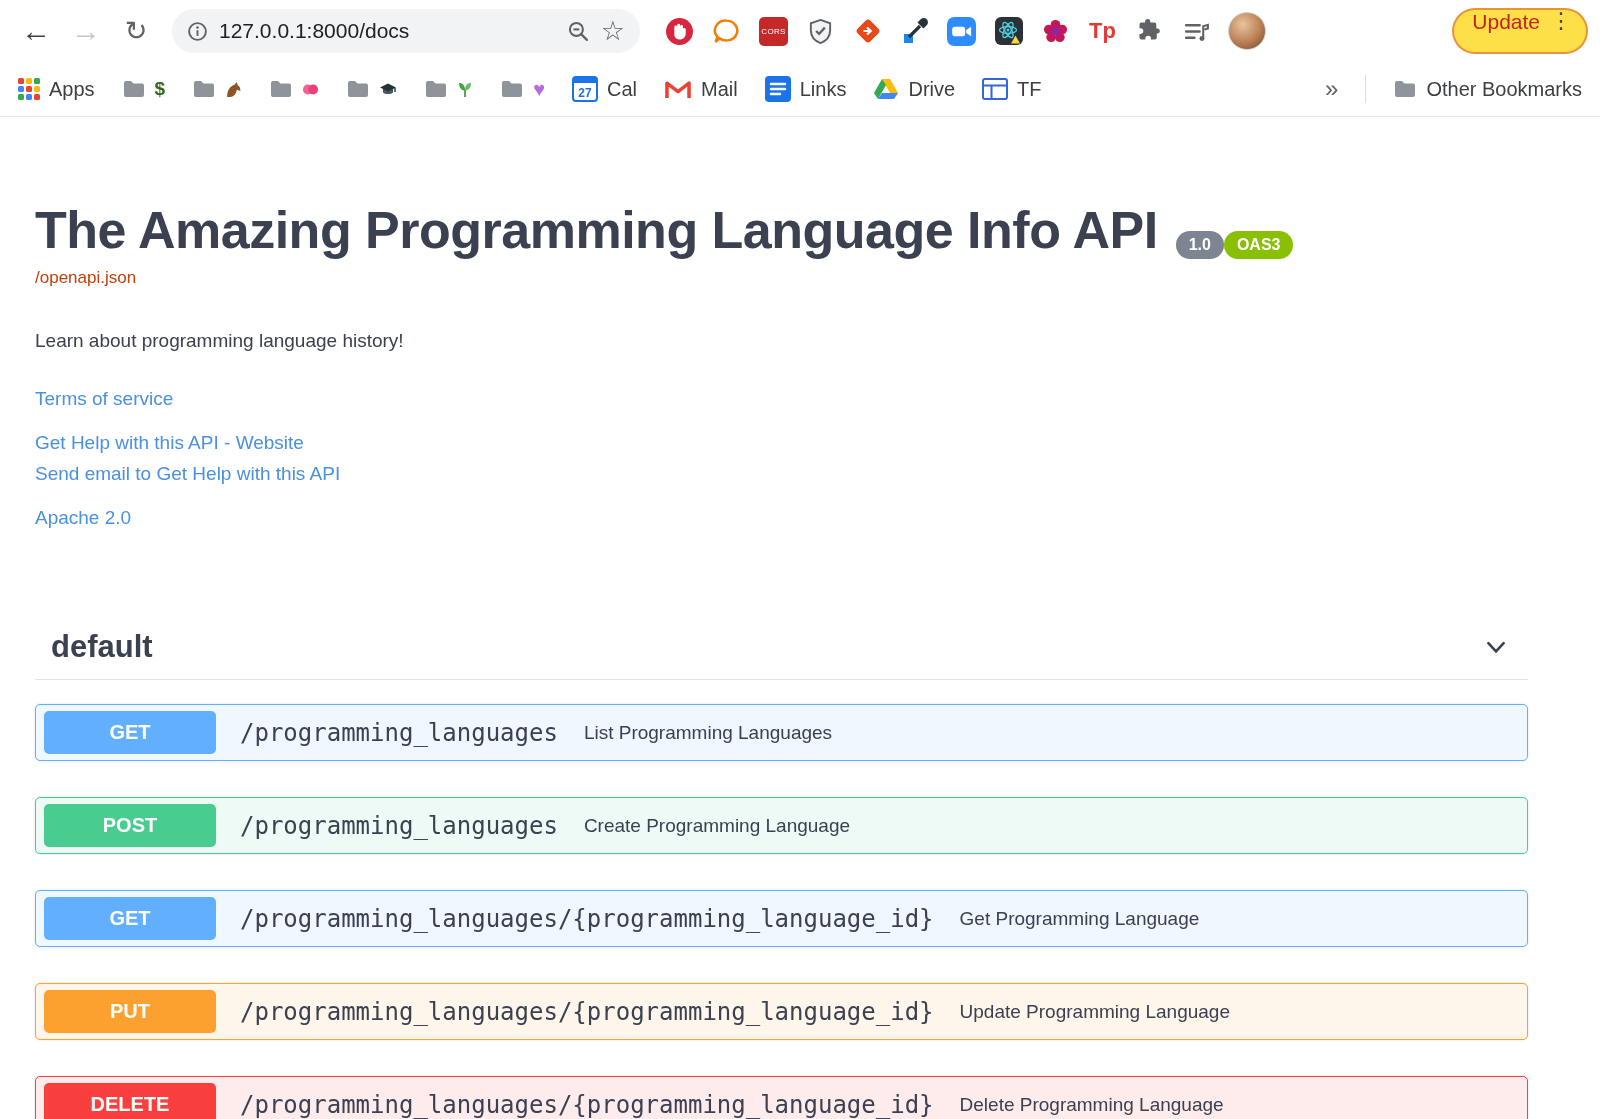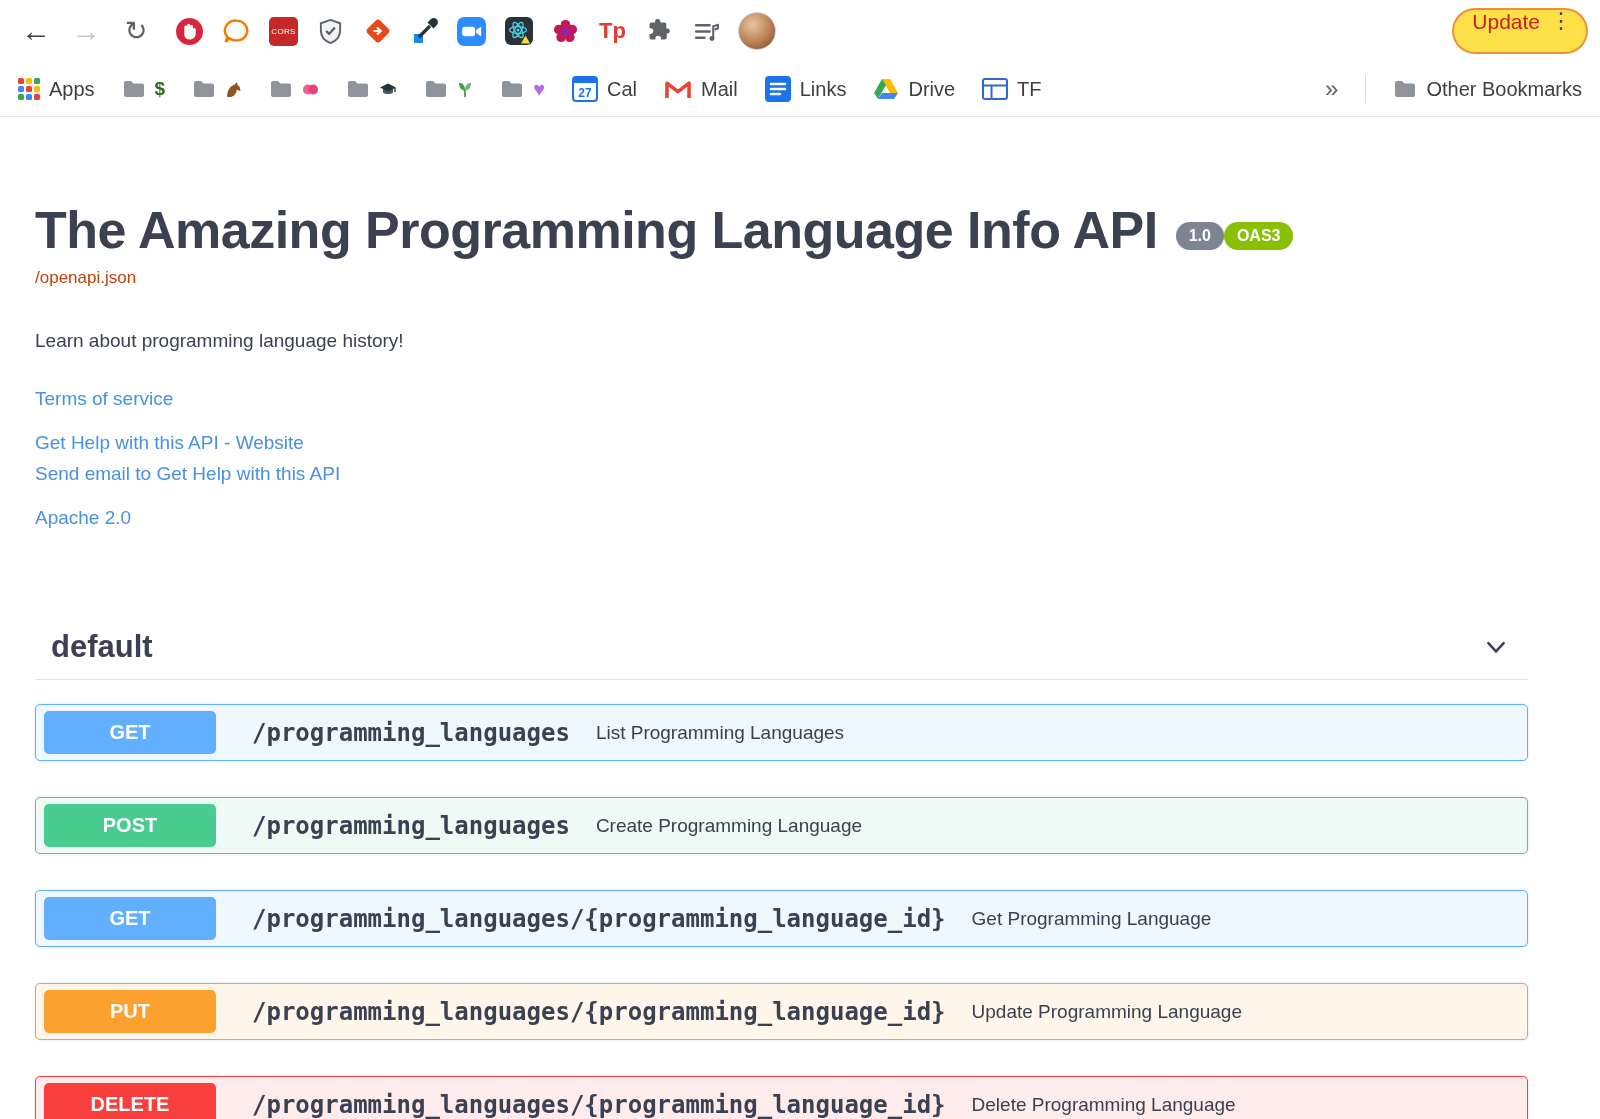--- a/index.html
+++ b/index.html
@@ -35,21 +35,21 @@
   .bm{display:flex;align-items:center;gap:9px;cursor:pointer;white-space:nowrap;flex:none}
   .apps-grid{display:grid;grid-template-columns:repeat(3,6px);grid-template-rows:repeat(3,6px);gap:2px}
   .apps-grid span{width:6px;height:6px;border-radius:1.5px}
   .vdiv{width:1px;height:28px;background:#dadce0;flex:none}
   .bm.overflow{margin-left:auto;font-size:24px;color:#5f6368}
   .glyph-dollar{font-size:19px;font-weight:bold;color:#33691e}
   .glyph-heart{font-size:20px;color:#b36ae2;line-height:1}
 
   
   .content{padding:84px 72px 0 35px}
-  .title-row{display:flex;align-items:center;gap:18px}
+  .title-row{display:flex;align-items:flex-end;gap:18px}
   h1{font-size:52px;font-weight:700;color:#3b4151;line-height:1.12;letter-spacing:-.5px}
   .badges{display:flex;margin-top:12px}
   .badge{color:#fff;font-weight:700;font-size:16px;padding:5px 13px;border-radius:15px;white-space:nowrap}
   .badge.version{background:#7d8492}
   .badge.oas{background:#89bf04}
   .spec-link{display:inline-block;margin-top:9px;font-size:17px;color:#c2410c;text-decoration:none;cursor:pointer}
   .desc{margin-top:42px;font-size:19px;color:#3b4151}
   .api-link{color:#4990e2;text-decoration:none;font-size:19px;cursor:pointer}
   .terms{display:inline-block;margin-top:36px}
   .help1{display:block;margin-top:22px}
@@ -59,21 +59,21 @@
   .tag-row{margin-top:90px;display:flex;justify-content:space-between;align-items:center;
     padding:10px 16px 14px 16px;border-bottom:1px solid rgba(59,65,81,.15)}
   .tag-title{font-size:31px;font-weight:700;color:#3b4151}
   .chev-btn{background:none;border:none;cursor:pointer;padding:4px;display:flex}
 
   .oplist{margin-top:24px}
   .opblock{display:flex;align-items:center;padding:6px 8px;border-radius:5px;border:1px solid;
     margin-bottom:36px;box-shadow:0 0 3px rgba(0,0,0,.12);cursor:pointer}
   .method{width:172px;text-align:center;padding:10px 0;border-radius:5px;color:#fff;font-weight:700;
     font-size:20px;flex:none;font-family:"Liberation Sans","DejaVu Sans",sans-serif}
-  .path{margin-left:36px;font-family:"DejaVu Sans Mono","Liberation Mono",monospace;font-weight:700;
+  .path{margin-left:24px;font-family:"DejaVu Sans Mono","Liberation Mono",monospace;font-weight:400;
     font-size:24px;color:#3b4151;white-space:nowrap}
   .summary{margin-left:26px;font-size:19px;color:#3b4151;white-space:nowrap}
 
   .op-get{border-color:#61affe;background:#eff7ff}
   .op-get .method{background:#61affe}
   .op-post{border-color:#49cc90;background:#edfaf5}
   .op-post .method{background:#49cc90}
   .op-put{border-color:#fca130;background:#fff6eb}
   .op-put .method{background:#fca130}
   .op-delete{border-color:#f93e3e;background:#feecec}
@@ -86,20 +86,34 @@
   <button class="navbtn">
     <span>←</span>
   </button>
   <button class="navbtn disabled">
     <span>→</span>
   </button>
   <button class="navbtn reload">
     <span>↻</span>
   </button>
 
+  <div class="urlbar">
+    <svg width="21" height="21" viewBox="0 0 20 20">
+      <circle cx="10" cy="10" r="8" fill="none" stroke="#5f6368" stroke-width="1.8"></circle>
+      <rect x="9.1" y="8.8" width="1.8" height="5.4" fill="#5f6368"></rect>
+      <circle cx="10" cy="6.2" r="1.2" fill="#5f6368"></circle>
+    </svg>
+    <span class="url-text">127.0.0.1:8000/docs</span>
+    <svg width="23" height="23" viewBox="0 0 22 22">
+      <circle cx="9" cy="9" r="6.2" fill="none" stroke="#5f6368" stroke-width="2"></circle>
+      <line x1="6.2" y1="9" x2="11.8" y2="9" stroke="#5f6368" stroke-width="2"></line>
+      <line x1="13.8" y1="13.8" x2="19" y2="19" stroke="#5f6368" stroke-width="2.2" stroke-linecap="round"></line>
+    </svg>
+    <span class="star">☆</span>
+  </div>
 
   <div class="extensions">
     <div class="ext">
       <svg width="29" height="29" viewBox="0 0 28 28">
         <circle cx="14" cy="14" r="13" fill="#d7263d"></circle>
         <path d="M9 15 V9.5 a1.4 1.4 0 0 1 2.8 0 V8 a1.4 1.4 0 0 1 2.8 0 v1 a1.4 1.4 0 0 1 2.8 .3 v2 a1.4 1.4 0 0 1 2.6 .7 v4 c0 3.4-2.4 5.8-5.8 5.8 -2.8 0-4.4-1.6-5.2-4z" fill="#fff"></path>
       </svg>
     </div>
     <div class="ext">
       <svg width="29" height="29" viewBox="0 0 28 28">

